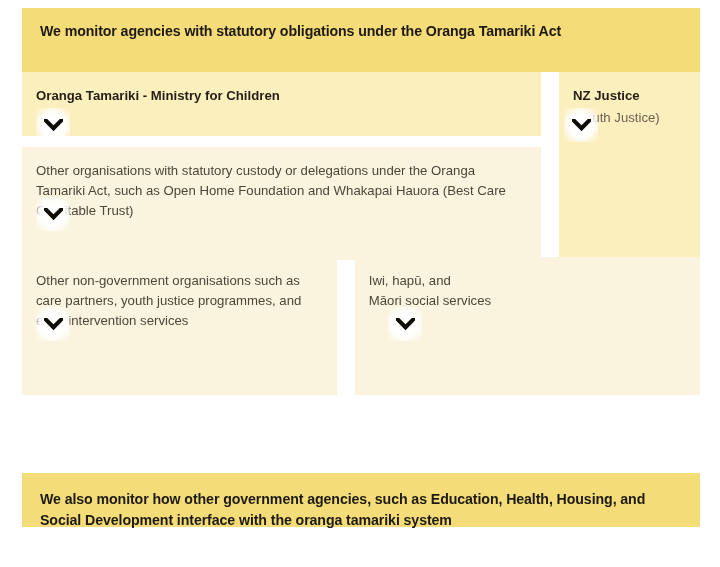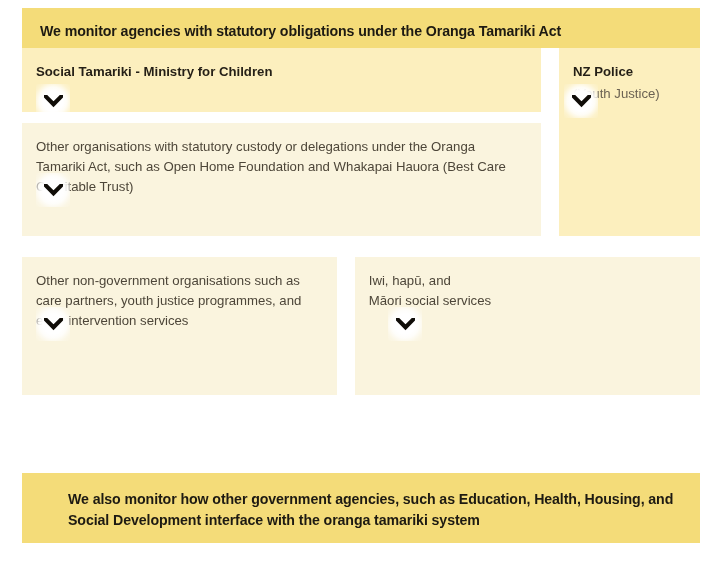--- a/index.html
+++ b/index.html
@@ -94,21 +94,21 @@
                 rgba(255,255,255,0.85) 58%,
                 rgba(255,255,255,0.25) 80%,
                 rgba(255,255,255,0) 100%);
     z-index: 5;
     pointer-events: auto;
   }
   .chev svg { display: block; }
 
   
   #sec1 { top: 8px; }
-  #sec1 .band { height: 40px; }
+  #sec1 .band { height: 64px; }
   #sec1 .cols { height: 188px; }
   #sec1 .col-left  { width: 519px; display: flex; flex-direction: column; }
   #sec1 .col-right { width: 141px; }
   #sec1 .p-ot      { height: 64px; }
   #sec1 .p-gap     { height: 11px; background: #ffffff; }
   #sec1 .p-other   { flex: 1; }
 
   #sec1 .chev-a { left: 14px;  top: 36px; }
   #sec1 .chev-b { left: 14px;  top: 125px; }
   #sec1 .chev-c { left: 542px; top: 36px; }
@@ -118,48 +118,48 @@
   #sec2 .band { height: 66px; }
   #sec2 .cols { height: 138px; }
   #sec2 .col-a { width: 330px; }
   #sec2 .col-b { width: 362px; }
 
   #sec2 .chev-a { left: 14px;  top: 50px; }
   #sec2 .chev-b { left: 366px; top: 50px; }
 
   
   #sec3 { top: 473px; }
-  #sec3 .band { height: 70px; padding-left: 28px; }
+  #sec3 .band { height: 54px; }
   #sec3 .band-text { padding-top: 16px; }
 </style>
 </head>
 <body>
 
 <div class="diagram">
 
   <div class="section" id="sec1">
 
     <div class="band">
       <p class="band-text">We monitor agencies with statutory obligations under the Oranga Tamariki Act</p>
     </div>
 
     <div class="cols">
 
       <div class="col-left">
         <div class="panel p-ot">
-          <p class="panel-text bold">Social Tamariki - Ministry for Children</p>
+          <p class="panel-text bold">Oranga Tamariki - Ministry for Children</p>
         </div>
         <div class="p-gap"></div>
         <div class="panel cream p-other">
           <p class="panel-text">Other organisations with statutory custody or delegations under the Oranga Tamariki Act, such as Open Home Foundation and Whakapai Hauora (Best Care Charitable Trust)</p>
         </div>
       </div>
 
       <div class="panel col-right">
-        <p class="panel-text bold title-sub">NZ Police</p>
+        <p class="panel-text bold title-sub">NZ Justice</p>
         <p class="panel-text sub">(Youth Justice)</p>
       </div>
 
       <span class="chev chev-a">
         <svg width="19" height="13" viewBox="0 0 19 13" aria-hidden="true">
           <path d="M1.6 1.3 L9.5 9.3 L17.4 1.3" fill="none" stroke="#100d08" stroke-width="4.1" stroke-linecap="square" stroke-linejoin="miter"></path>
         </svg>
       </span>
       <span class="chev chev-b">
         <svg width="19" height="13" viewBox="0 0 19 13" aria-hidden="true">

